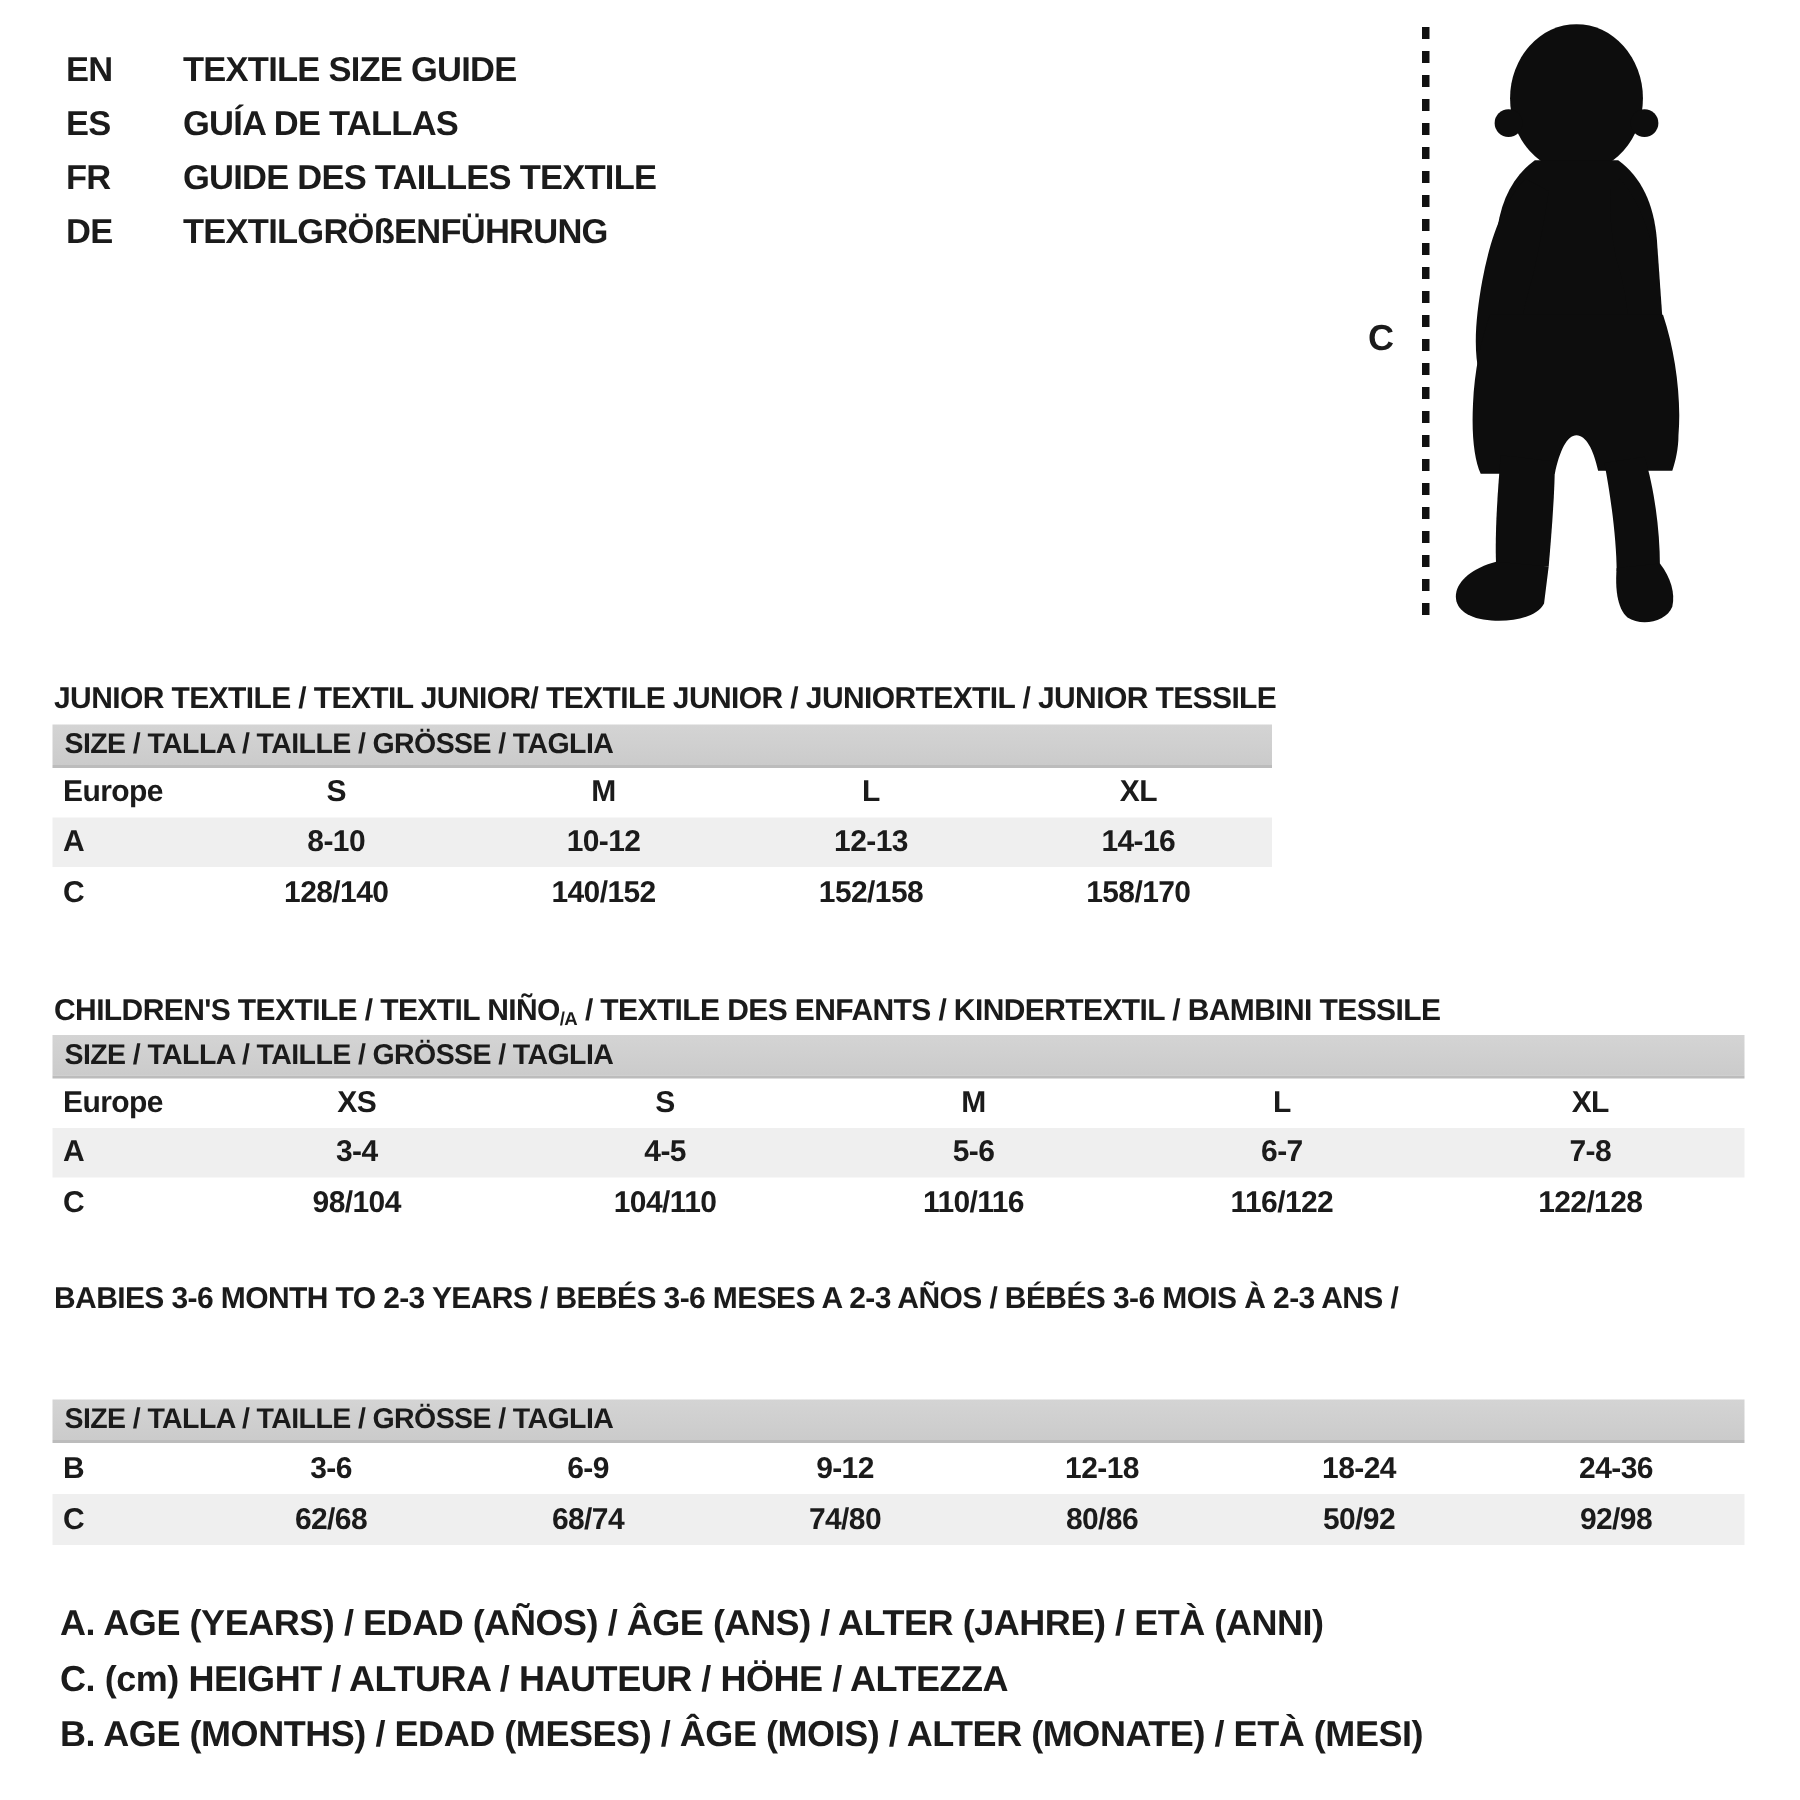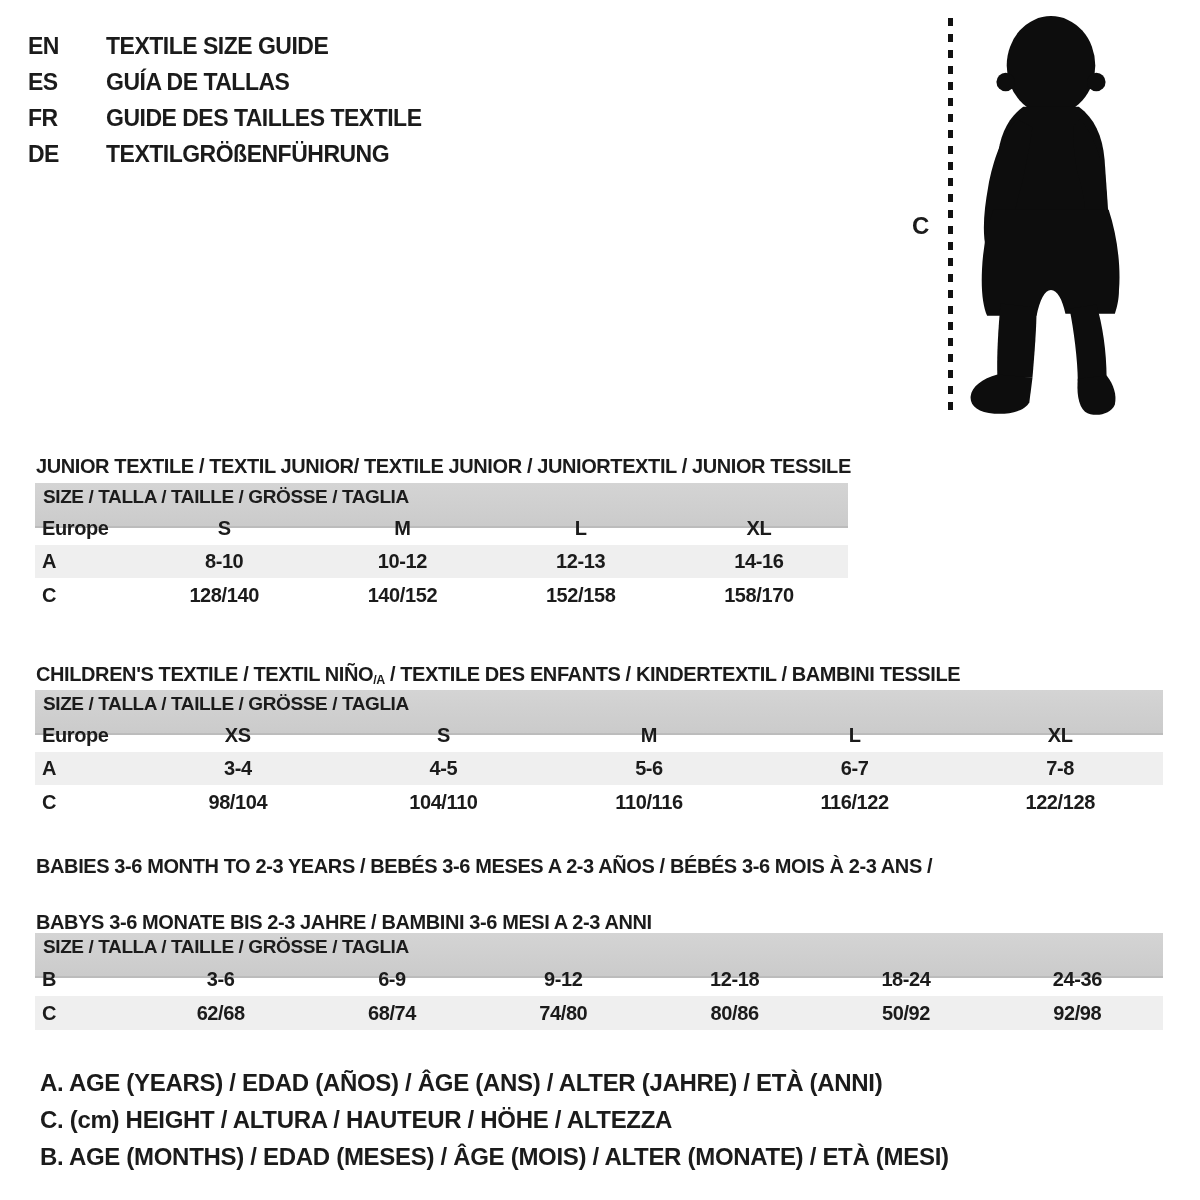--- a/index.html
+++ b/index.html
@@ -10,41 +10,41 @@
     height: 1200px;
     background: #ffffff;
     font-family: "Liberation Sans", sans-serif;
     font-weight: 700;
     color: #1b1b1b;
     overflow: hidden;
     letter-spacing: -0.4px;
   }
 
   
-  .lang-block { position: absolute; left: 28px; top: 28px; }
+  .lang-block { position: absolute; left: 44px; top: 28px; }
   .lang-row { display: flex; line-height: 36px; font-size: 23px; letter-spacing: -0.5px; }
   .lang-code { width: 78px; flex: 0 0 78px; }
   .lang-label { white-space: nowrap; }
 
   
   .measure-line {
     position: absolute; left: 948px; top: 18px; width: 5px; height: 398px;
     background: repeating-linear-gradient(to bottom, #111 0px, #111 8px, transparent 8px, transparent 16px);
   }
   .measure-label {
     position: absolute; left: 912px; top: 212px;
     font-size: 24px;
   }
   .silhouette { position: absolute; left: 962px; top: 12px; width: 178px; height: 412px; }
 
   
   .tbl-title { position: absolute; font-size: 20px; line-height: 26px; letter-spacing: -0.4px; white-space: nowrap; margin-top: 21px; }
   .title-sub { font-size: 0.62em; position: relative; top: 0.22em; }
   .size-bar {
-    position: absolute; height: 45px;
+    position: absolute; height: 29px;
     background: linear-gradient(#d4d4d4, #cbcbcb);
     border-bottom: 2px solid #bcbcbc;
     font-size: 19px; line-height: 27px; padding-left: 8px;
     white-space: nowrap;
   }
   .t-row { position: absolute; display: flex; align-items: center; font-size: 20px; }
   .t-row.stripe { background: #efefef; }
   .row-label { padding-left: 7px; white-space: nowrap; }
   .t1 .row-label { flex: 0 0 100px; }
   .t2 .row-label, .t3 .row-label { flex: 0 0 100px; }
@@ -143,21 +143,20 @@
   <div class="t-row t2" style="left:35px; top:785px; width:1128px; height:34px;">
     <span class="row-label">C</span>
     <span class="t-cell">98/104</span>
     <span class="t-cell">104/110</span>
     <span class="t-cell">110/116</span>
     <span class="t-cell">116/122</span>
     <span class="t-cell">122/128</span>
   </div>
 
   <div class="tbl-title" style="left:36px; top:832px;">BABIES 3-6 MONTH TO 2-3 YEARS / BEBÉS 3-6 MESES A 2-3 AÑOS / BÉBÉS 3-6 MOIS À 2-3 ANS /</div>
-  <div class="tbl-title" style="left:36px; top:888px;">BABYS 3-6 MONATE BIS 2-3 JAHRE / BAMBINI 3-6 MESI A 2-3 ANNI</div>
   <div class="size-bar" style="left:35px; top:933px; width:1128px;">SIZE / TALLA / TAILLE / GRÖSSE / TAGLIA</div>
   <div class="t-row t3" style="left:35px; top:962px; width:1128px; height:34px;">
     <span class="row-label">B</span>
     <span class="t-cell">3-6</span>
     <span class="t-cell">6-9</span>
     <span class="t-cell">9-12</span>
     <span class="t-cell">12-18</span>
     <span class="t-cell">18-24</span>
     <span class="t-cell">24-36</span>
   </div>

